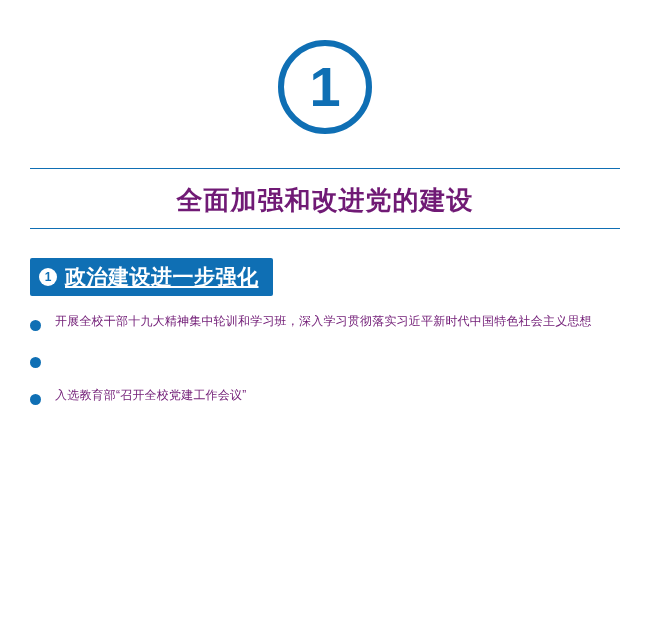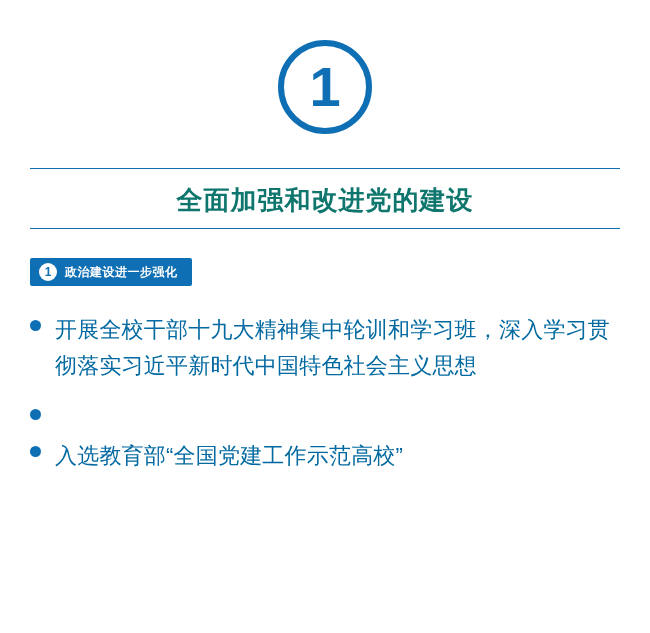--- a/index.html
+++ b/index.html
@@ -58,21 +58,21 @@
   .rule-top { top: 168px; }
 
   .section-title {
     position: absolute;
     top: 183px;
     left: 0;
     right: 0;
     text-align: center;
     font-size: 26px;
     font-weight: bold;
-    color: #0f766e;
+    color: #701a75;
     letter-spacing: 1px;
   }
   .rule-bottom { top: 228px; }
 
   
   .subhead {
     position: absolute;
     top: 258px;
     left: 30px;
     display: flex;
@@ -89,23 +89,24 @@
     background: #ffffff;
     color: #0f6fb4;
     font-size: 12px;
     font-weight: bold;
     line-height: 18px;
     text-align: center;
     margin-right: 8px;
     flex: 0 0 auto;
   }
   .subhead .txt {
-    font-size: 12px;
+    font-size: 21px;
     font-weight: bold;
     letter-spacing: 0.5px;
+    text-decoration: underline;
   }
 
   
   .bullets {
     position: absolute;
     top: 312px;
     left: 30px;
     right: 28px;
   }
   .bullet-item {
@@ -117,23 +118,23 @@
   .bullet-dot {
     width: 11px;
     height: 11px;
     border-radius: 50%;
     background: #0f6fb4;
     margin-top: 8px;
     margin-right: 14px;
     flex: 0 0 auto;
   }
   .bullet-text {
-    font-size: 22px;
+    font-size: 12px;
     line-height: 1.62;
-    color: #0369a1;
+    color: #701a75;
     letter-spacing: 0.2px;
   }
 </style>
 </head>
 <body>
 
 <div class="page">
 
   <div class="badge-wrap">
     <div class="badge-circle">
@@ -160,18 +161,18 @@
     </div>
 
 
     <div class="bullet-item">
       <span class="bullet-dot"></span>
     </div>
 
 
     <div class="bullet-item">
       <span class="bullet-dot"></span>
-      <span class="bullet-text">入选教育部“全国党建工作示范高校”</span>
+      <span class="bullet-text">入选教育部“召开全校党建工作会议”</span>
     </div>
 
   </div>
 
 </div>
 
 </body></html>

